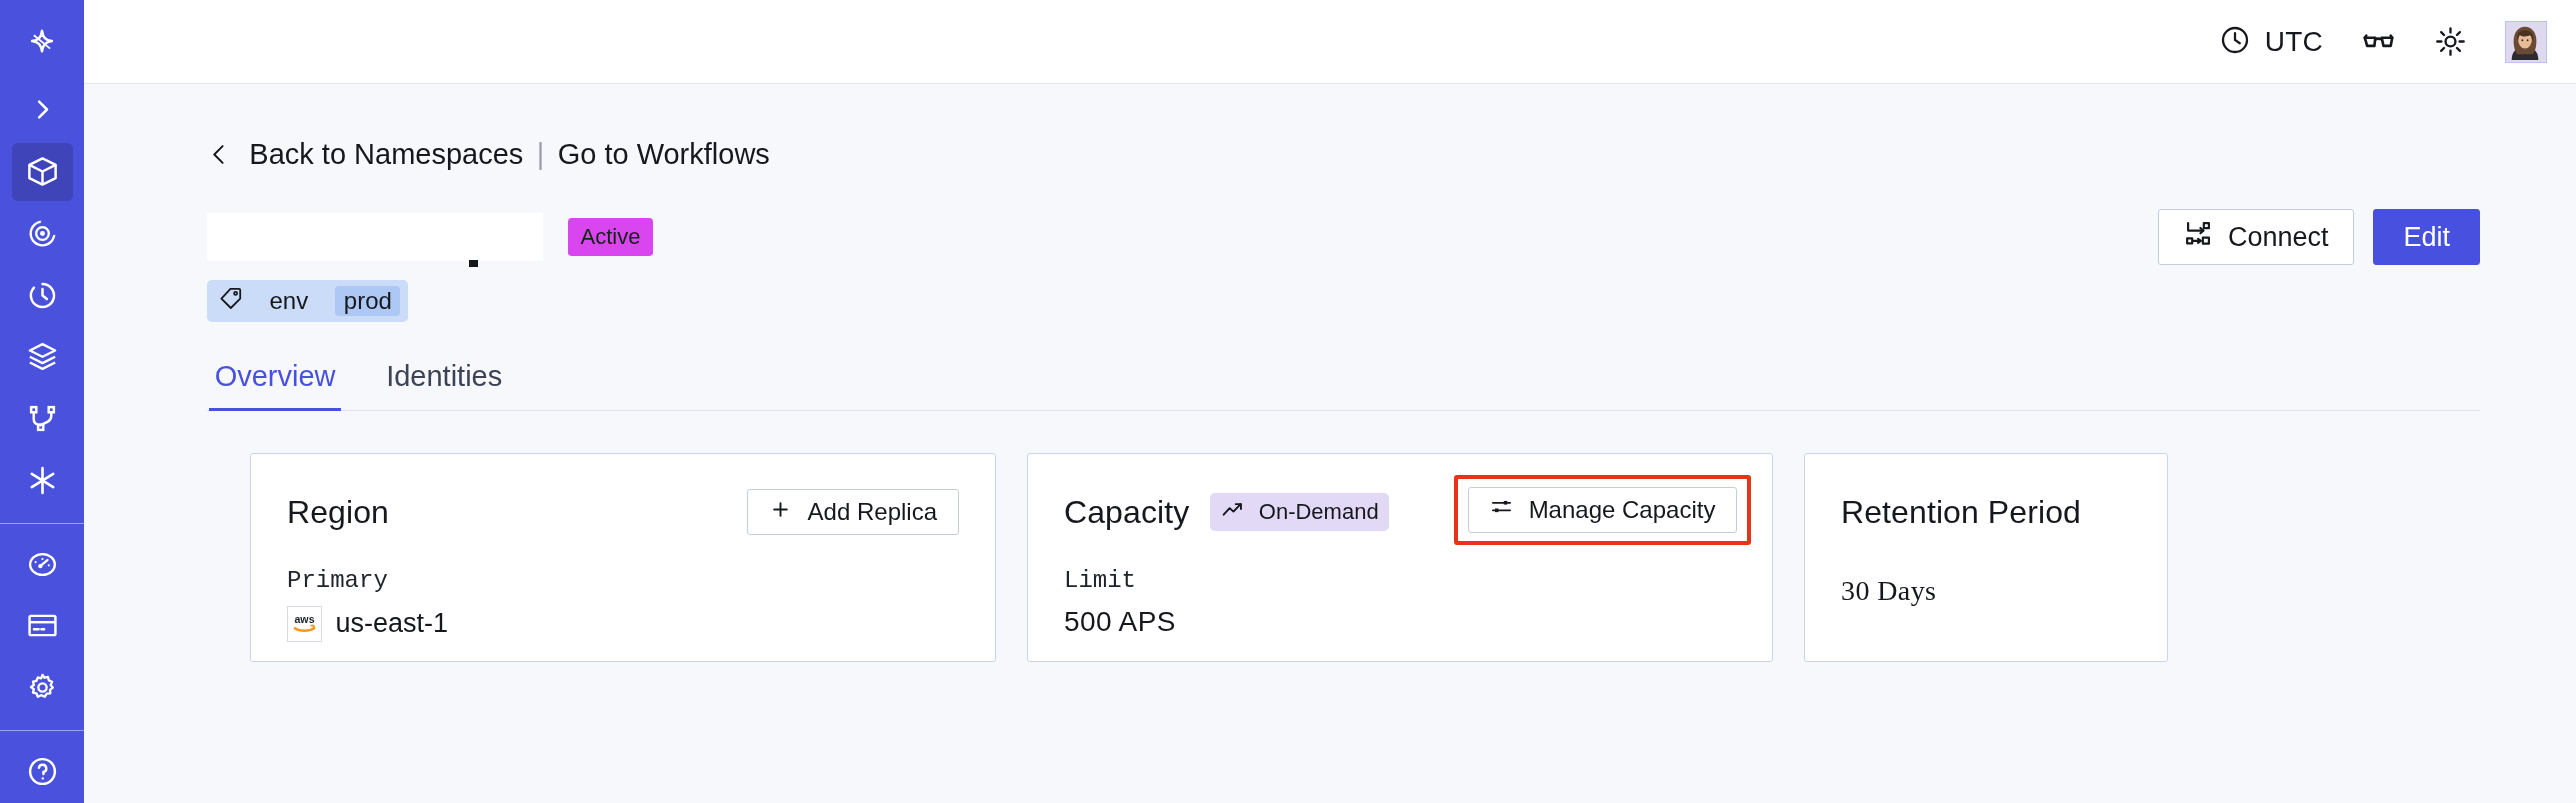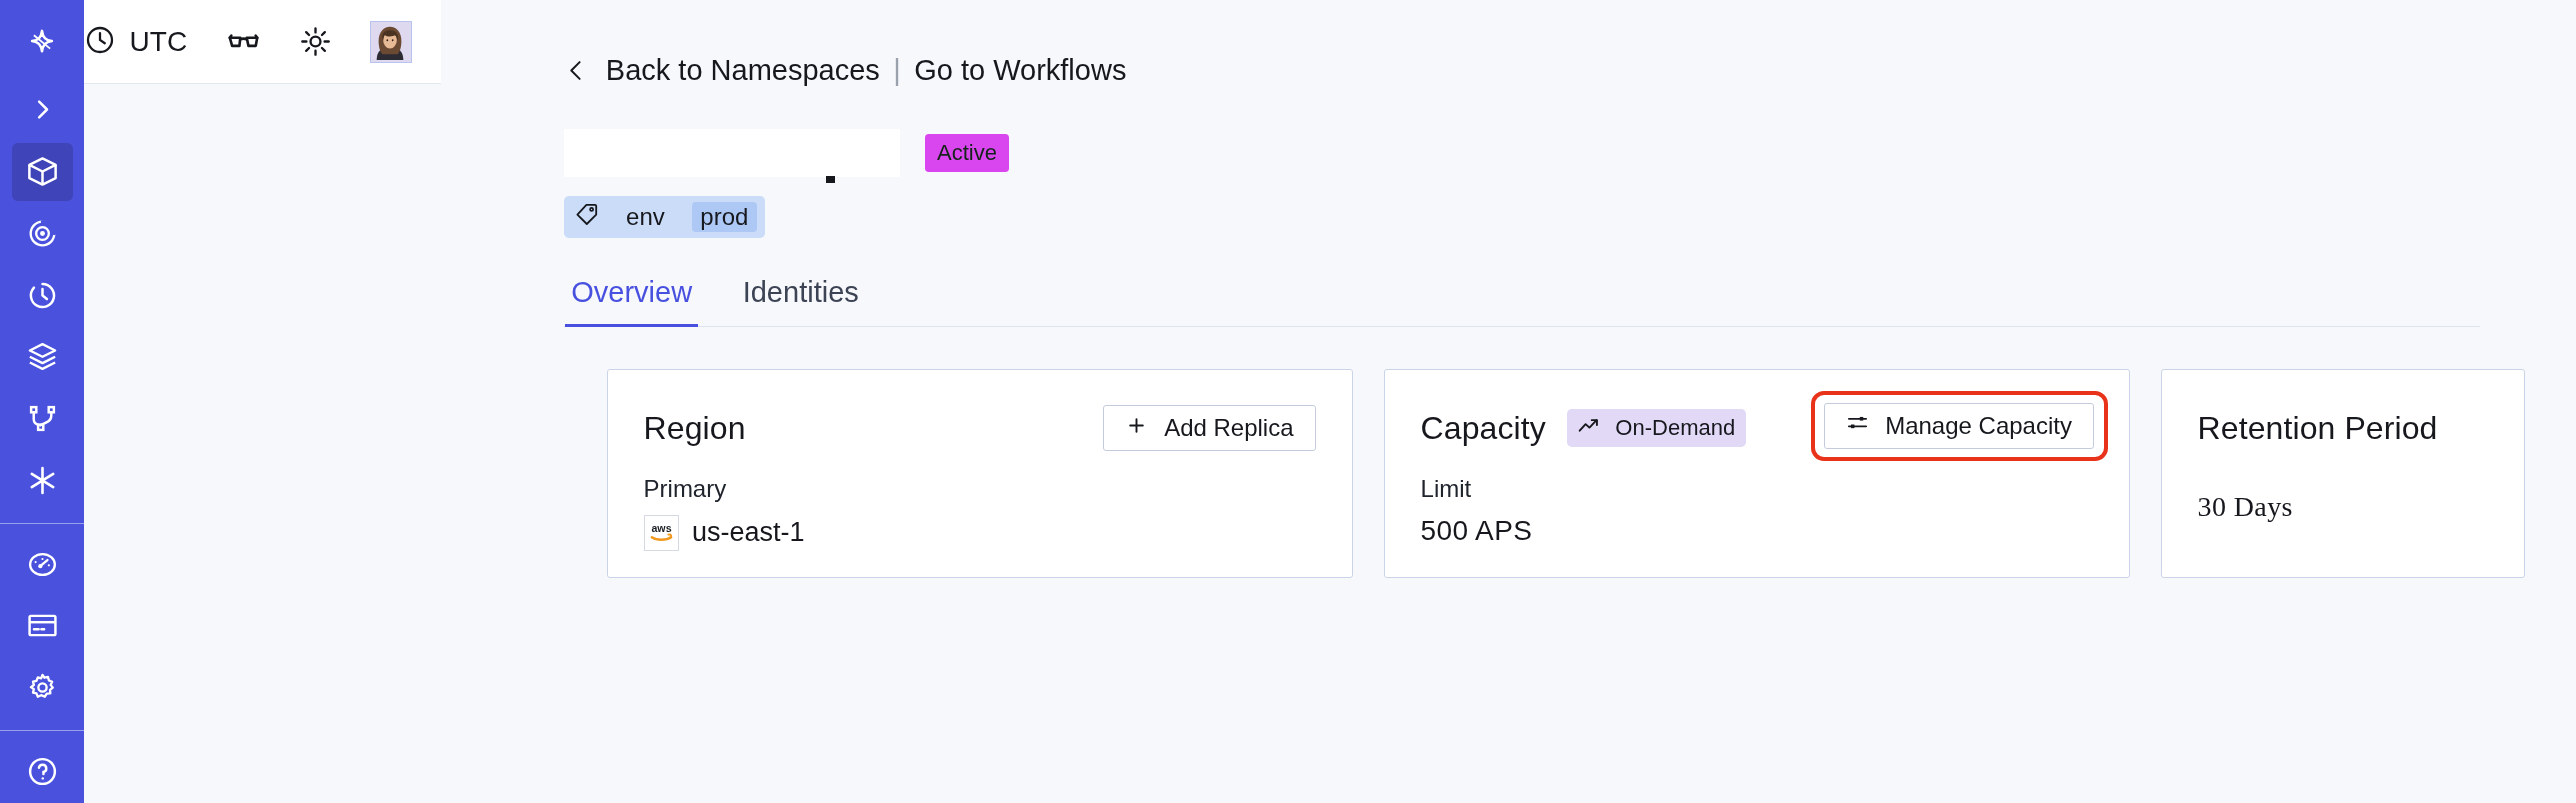--- a/index.html
+++ b/index.html
@@ -28,21 +28,21 @@
   }
   .side-btn.logo { margin-bottom: 9.6px; }
   .side-btn.active { background: #3f44b8; }
   .side-btn svg { display: block; }
   .side-divider {
     width: 84px; height: 1px; background: #9aa0ee;
     margin: 9.6px 0 11.5px 0;
   }
 
   
-  .pane { flex: 1; height: 804px; display: flex; flex-direction: row; min-width: 0; }
+  .pane { flex: 1; height: 804px; display: flex; flex-direction: column; min-width: 0; }
 
   .topbar {
     height: 84px; flex: 0 0 84px;
     background: #ffffff;
     border-bottom: 1px solid #e3e7ef;
     display: flex; align-items: center; justify-content: flex-end;
     padding-right: 29px;
   }
   .topbar-group { display: flex; align-items: center; gap: 38px; }
   .tz { display: flex; align-items: center; gap: 13.4px; color: #16181d; }
@@ -131,26 +131,26 @@
     border-radius: 4.8px; padding: 4.8px 10.5px; margin-left: 21px; white-space: nowrap;
   }
   .card-head-action { margin-left: auto; }
   .btn-sm {
     display: inline-flex; align-items: center; justify-content: center; gap: 16px;
     font-size: 24px; border: 1px solid #c3cbdd; background: #ffffff;
     color: #16181d; border-radius: 2.9px; height: 46px; padding: 0 21px;
     cursor: pointer; white-space: nowrap;
   }
   .highlight-box {
-    position: absolute; border: 4.8px solid #e8321a; border-radius: 13px;
+    position: absolute; border: 4.8px solid #e8321a; border-radius: 3px;
     padding: 7.7px 9.6px; top: 21px; right: 21px;
     display: flex; align-items: center; justify-content: center;
   }
 
-  .card-sub { font-size: 24px; color: #20242d; margin-top: 20px; }
+  .card-sub { font-size: 24px; color: #20242d; margin-top: 28px; font-family: Liberation Mono, monospace; }
   .card-value { font-size: 27px; color: #16181d; margin-top: 11.5px;
                 display: flex; align-items: center; gap: 13.4px; }
   .card-value.big { font-size: 28px; letter-spacing: 0.4px; }
   .retention .card-value { margin-top: 36px; font-family: Liberation Serif, serif; }
 
   .aws-logo {
     width: 35px; height: 36px; border: 1px solid #d5d9e2; background: #ffffff;
     display: flex; align-items: center; justify-content: center; flex: 0 0 35px;
   }
 </style>
@@ -340,20 +340,40 @@
           <span>Back to Namespaces</span>
           <span class="bc-sep">|</span>
           <span>Go to Workflows</span>
         </span>
       </div>
 
       <div class="title-row">
         <div class="ns-name-redacted"></div>
         <span class="status-badge">Active</span>
 
+        <div class="title-actions">
+          <button class="btn">
+            <span>
+              <svg width="29" height="29" viewBox="0 0 24 24" fill="none" stroke="#16181d" stroke-width="1.8" stroke-linecap="round" stroke-linejoin="round">
+                <rect x="16.4" y="3.4" width="4.2" height="4.2"></rect>
+                <path d="M3.4 3.4v6.2h12.6"></path>
+                <polyline points="13.6 7.4 16 9.6 13.6 11.8"></polyline>
+                <rect x="2.6" y="16" width="4.2" height="4.2"></rect>
+                <rect x="15.6" y="15.4" width="5" height="5"></rect>
+                <path d="M7.6 18.1h6.2"></path>
+                <polyline points="11.6 16.4 13.8 18.1 11.6 19.8"></polyline>
+              </svg>
+            </span>
+            <span>Connect</span>
+          </button>
+
+          <button class="btn btn-primary">
+            <span>Edit</span>
+          </button>
+        </div>
       </div>
 
       <div class="tagrow">
         <span class="tag-chip">
           <span>
             <svg width="24" height="24" viewBox="0 0 24 24" fill="none" stroke="#16181d" stroke-width="1.8" stroke-linejoin="round">
               <path d="M11.4 2.8H20a1.2 1.2 0 0 1 1.2 1.2v8.6L11.8 22 2.4 12.6z"></path>
               <circle cx="16.6" cy="7.4" r="1.5"></circle>
             </svg>
           </span>

